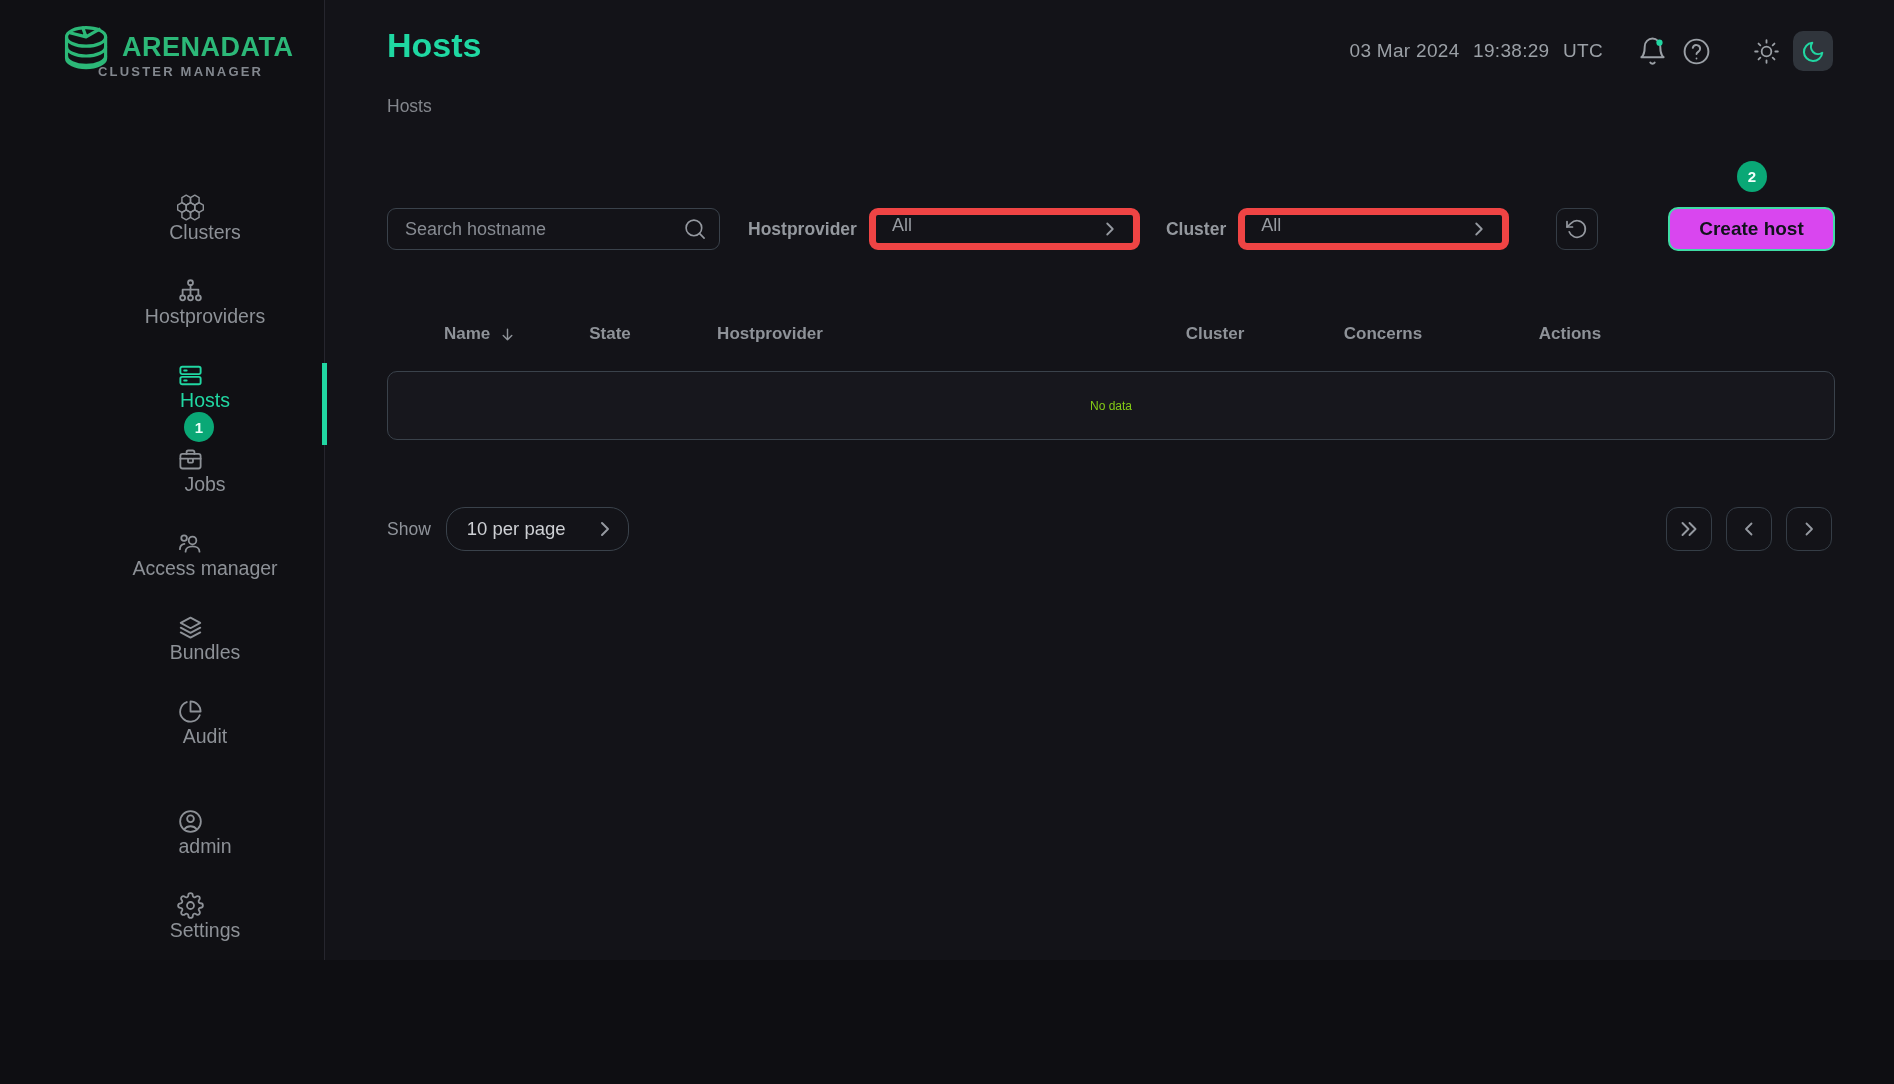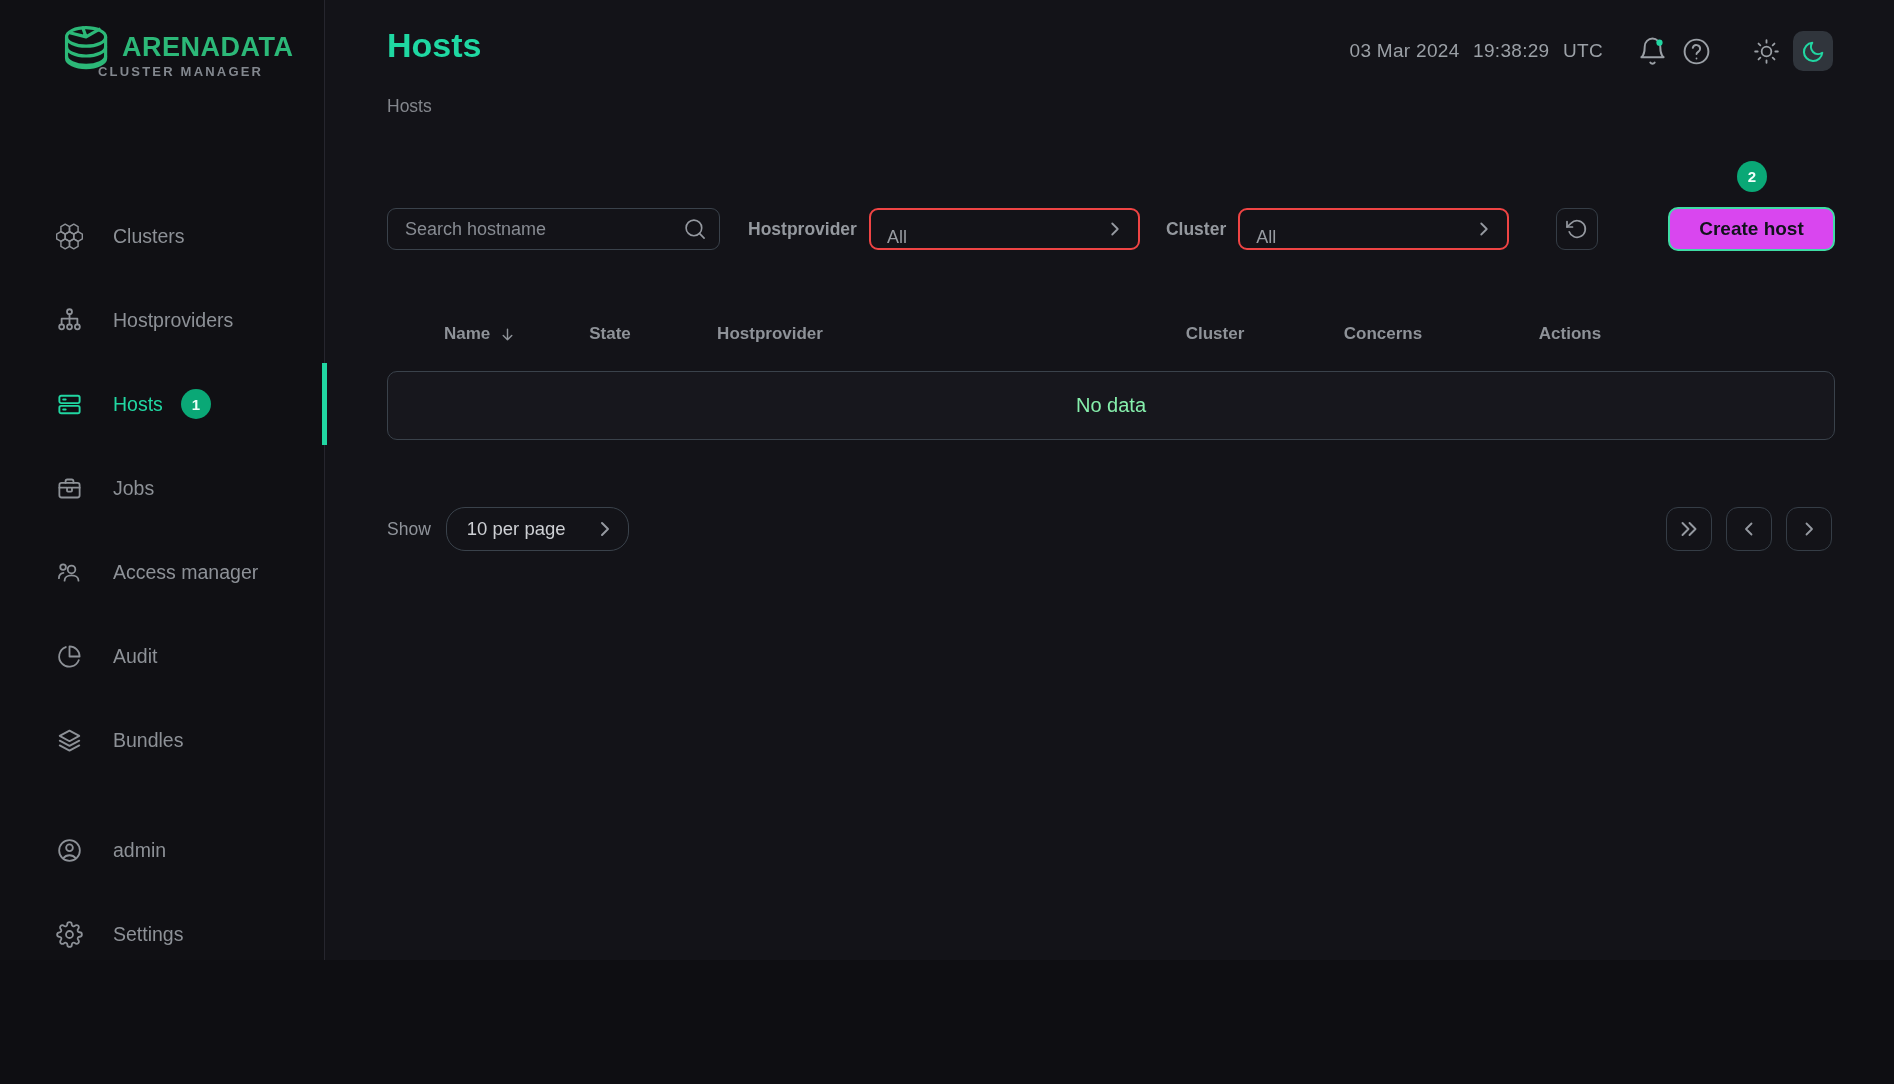--- a/index.html
+++ b/index.html
@@ -13,21 +13,21 @@
              background:#101014; border-right:1px solid #26262e; }
   .logo { position:relative; margin:22px 0 0 58px; width:230px; height:62px; }
   .logo-mark { position:absolute; left:0; top:0; }
   .brand-name { position:absolute; left:64px; top:10px; font-size:27px; font-weight:700;
                 color:#2cb878; letter-spacing:.5px; }
   .brand-sub { position:absolute; left:40px; top:42px; font-size:13px; font-weight:600;
                color:#83888f; letter-spacing:2.2px; }
 
   .nav { position:absolute; left:0; top:194px; width:100%; }
   .nav-item { position:relative; display:flex; align-items:center; height:84px;
-              padding-left:56px; color:#8d9197; cursor:pointer; }
+              padding-left:56px; color:#8d9197; cursor:pointer;flex-direction:column; }
   .nav-item .ico { width:27px; height:27px; display:flex; align-items:center; justify-content:center; }
   .nav-item .ico svg { stroke:#8d9197; }
   .nav-label { margin-left:30px; font-size:19.5px; }
   .nav-item.active { color:#21d7a2; }
   .nav-item.active .ico svg { stroke:#21d7a2; }
   .nav-item.active::after { content:""; position:absolute; right:-3px; top:50%;
         transform:translateY(-50%); width:5px; height:82px; background:#21d7a2; }
   .nav-badge { margin-left:18px; width:30px; height:30px; border-radius:50%;
         background:#0aa876; color:#eafff8; font-size:15px; font-weight:600;
         display:flex; align-items:center; justify-content:center; }
@@ -55,43 +55,43 @@
   .search-box { position:relative; width:333px; height:42px; flex:none; }
   .search-box input { width:100%; height:100%; background:transparent; border:1px solid #3a424b;
         border-radius:9px; padding:0 44px 0 17px; font-size:18px; color:#d5d7da; outline:none;
         font-family:inherit; }
   .search-box input::placeholder { color:#878b92; }
   .search-ic { position:absolute; right:12px; top:50%; transform:translateY(-50%); cursor:pointer;
                display:flex; }
   .f-label { font-size:17.5px; font-weight:700; color:#94989e; white-space:nowrap; }
   .lbl-hp { margin-left:28px; }
   .lbl-cl { margin-left:26px; }
-  .select { position:relative; margin-left:12px; width:271px; height:42px; border:2px solid #ef4444;
-            border-radius:9px; display:flex; align-items:flex-end; padding:0 40px 0 16px;
+  .select { position:relative; margin-left:12px; width:271px; height:42px; border:7px solid #ef4444;
+            border-radius:9px; display:flex; align-items:flex-start; padding:0 40px 0 16px;
             color:#979ba1; font-size:18px; cursor:pointer; }
   .select .chev { position:absolute; right:12px; top:50%; transform:translateY(-50%); display:flex; }
   .icon-btn { width:42px; height:42px; border:1px solid #353d46; border-radius:9px;
               display:flex; align-items:center; justify-content:center; cursor:pointer; background:transparent; }
   .refresh-btn { margin-left:auto; }
   .create-btn { margin-left:70px; width:167px; height:44px; border-radius:10px;
         background:#d946ef; border:2px solid #3fdca4; color:#10131a; font-size:19px; font-weight:700;
         display:flex; align-items:center; justify-content:center; cursor:pointer; font-family:inherit; }
   .create-badge { position:absolute; left:1737px; top:161px; width:30px; height:31px; border-radius:50%;
         background:#0aa876; color:#f2fffb; font-size:15px; font-weight:600;
         display:flex; align-items:center; justify-content:center; }
 
   
   .table-head { position:absolute; left:387px; right:59px; top:324px; height:32px; }
   .th { position:absolute; top:0; font-size:17px; font-weight:700; color:#8e9298; white-space:nowrap; }
   .th-name { left:28px; display:flex; align-items:center; gap:9px; cursor:pointer;margin-left:29px; }
   .th-c { transform:translateX(-50%); }
   .no-data-box { position:absolute; left:387px; right:59px; top:371px; height:69px;
         background:#17171d; border:1px solid #3a424b; border-radius:10px;
         display:flex; align-items:center; justify-content:center; }
-  .no-data-text { font-size:20px; color:#86efac; }
+  .no-data-text { font-size:12px; color:#84cc16; }
 
   
   .show-row { position:absolute; left:387px; top:507px; height:44px; display:flex; align-items:center; }
   .show-label { font-size:17.5px; color:#8f939a; }
   .perpage { position:relative; margin-left:15px; width:183px; height:44px; border:1px solid #3a424b;
         border-radius:19px; display:flex; align-items:center; padding:0 38px 0 20px;
         color:#ced0d4; font-size:18.5px; cursor:pointer; }
   .perpage .chev { position:absolute; right:11px; top:50%; transform:translateY(-50%); display:flex; }
   .pager { position:absolute; right:62px; top:507px; display:flex; gap:14px; }
   .page-btn { width:46px; height:44px; border:1px solid #353d46; border-radius:12px; background:transparent;
@@ -178,36 +178,36 @@
             <circle cx="13.8" cy="9.3" r="3.4"></circle>
             <path d="M7.6 19.3c0-2.9 2.8-4.7 6.2-4.7s6.2 1.8 6.2 4.7"></path>
           </svg>
         </span>
         <span class="nav-label">Access manager</span>
       </div>
 
       <div class="nav-item">
         <span class="ico">
           <svg width="27" height="27" viewBox="0 0 24 24" fill="none" stroke-width="1.6" stroke-linecap="round" stroke-linejoin="round">
-            <path d="M20.2 15.3A9 9 0 1 1 8.7 3.6"></path>
-            <path d="M21 12a9 9 0 0 0-9-9v9z"></path>
-          </svg>
-        </span>
-        <span class="nav-label">Audit</span>
-      </div>
-
-      <div class="nav-item">
-        <span class="ico">
-          <svg width="27" height="27" viewBox="0 0 24 24" fill="none" stroke-width="1.6" stroke-linecap="round" stroke-linejoin="round">
             <path d="M12 3.2 3.3 7.9 12 12.6l8.7-4.7z"></path>
             <path d="M3.3 12.1 12 16.8l8.7-4.7"></path>
             <path d="M3.3 16.3 12 21l8.7-4.7"></path>
           </svg>
         </span>
         <span class="nav-label">Bundles</span>
+      </div>
+
+      <div class="nav-item">
+        <span class="ico">
+          <svg width="27" height="27" viewBox="0 0 24 24" fill="none" stroke-width="1.6" stroke-linecap="round" stroke-linejoin="round">
+            <path d="M20.2 15.3A9 9 0 1 1 8.7 3.6"></path>
+            <path d="M21 12a9 9 0 0 0-9-9v9z"></path>
+          </svg>
+        </span>
+        <span class="nav-label">Audit</span>
       </div>
 
       <div class="nav-gap"></div>
 
       <div class="nav-item">
         <span class="ico">
           <svg width="27" height="27" viewBox="0 0 24 24" fill="none" stroke-width="1.6" stroke-linecap="round" stroke-linejoin="round">
             <circle cx="12" cy="12" r="9.2"></circle>
             <circle cx="12" cy="9.6" r="3"></circle>
             <path d="M6.4 18.9a7.2 7.2 0 0 1 11.2 0"></path>

